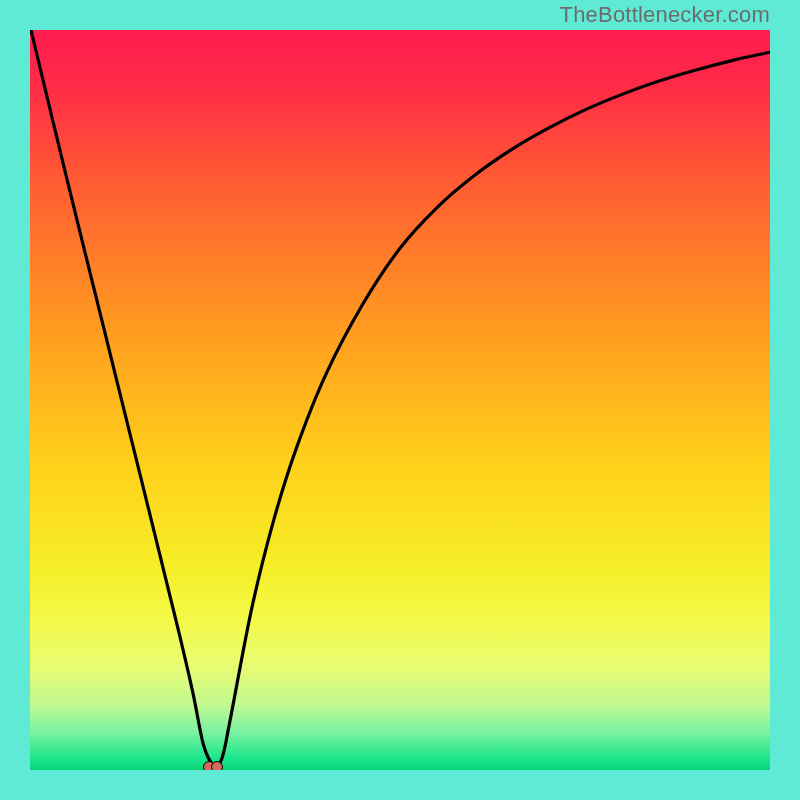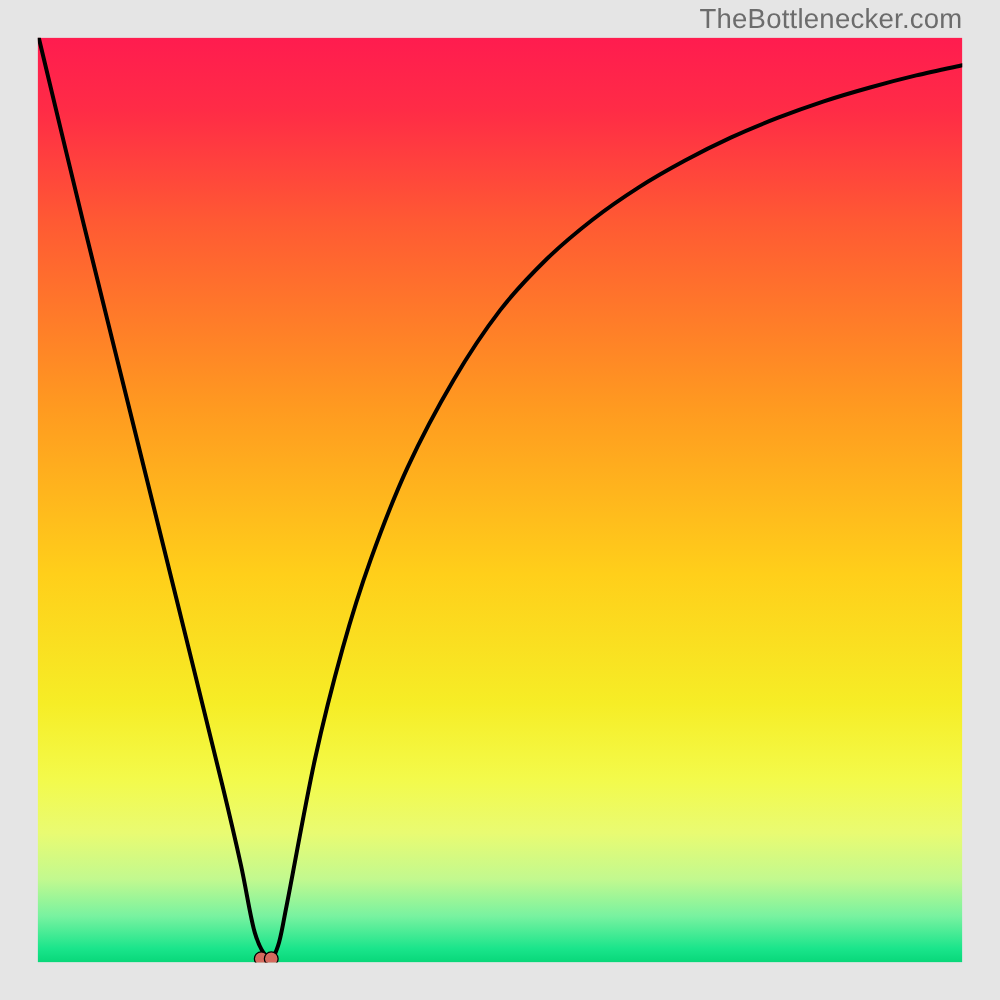--- a/index.html
+++ b/index.html
@@ -8,21 +8,21 @@
     width: 800px;
     height: 800px;
     overflow: hidden;
     background: #000;
     font-family: Arial, Helvetica, sans-serif;
   }
   .frame {
     position: relative;
     width: 800px;
     height: 800px;
-    background: #e5e5e5;
+    background: #5eead4;
   }
   .plot-area {
     position: absolute;
     left: 30px;
     top: 30px;
     width: 740px;
     height: 740px;
     overflow: hidden;
   }
   .gradient {

